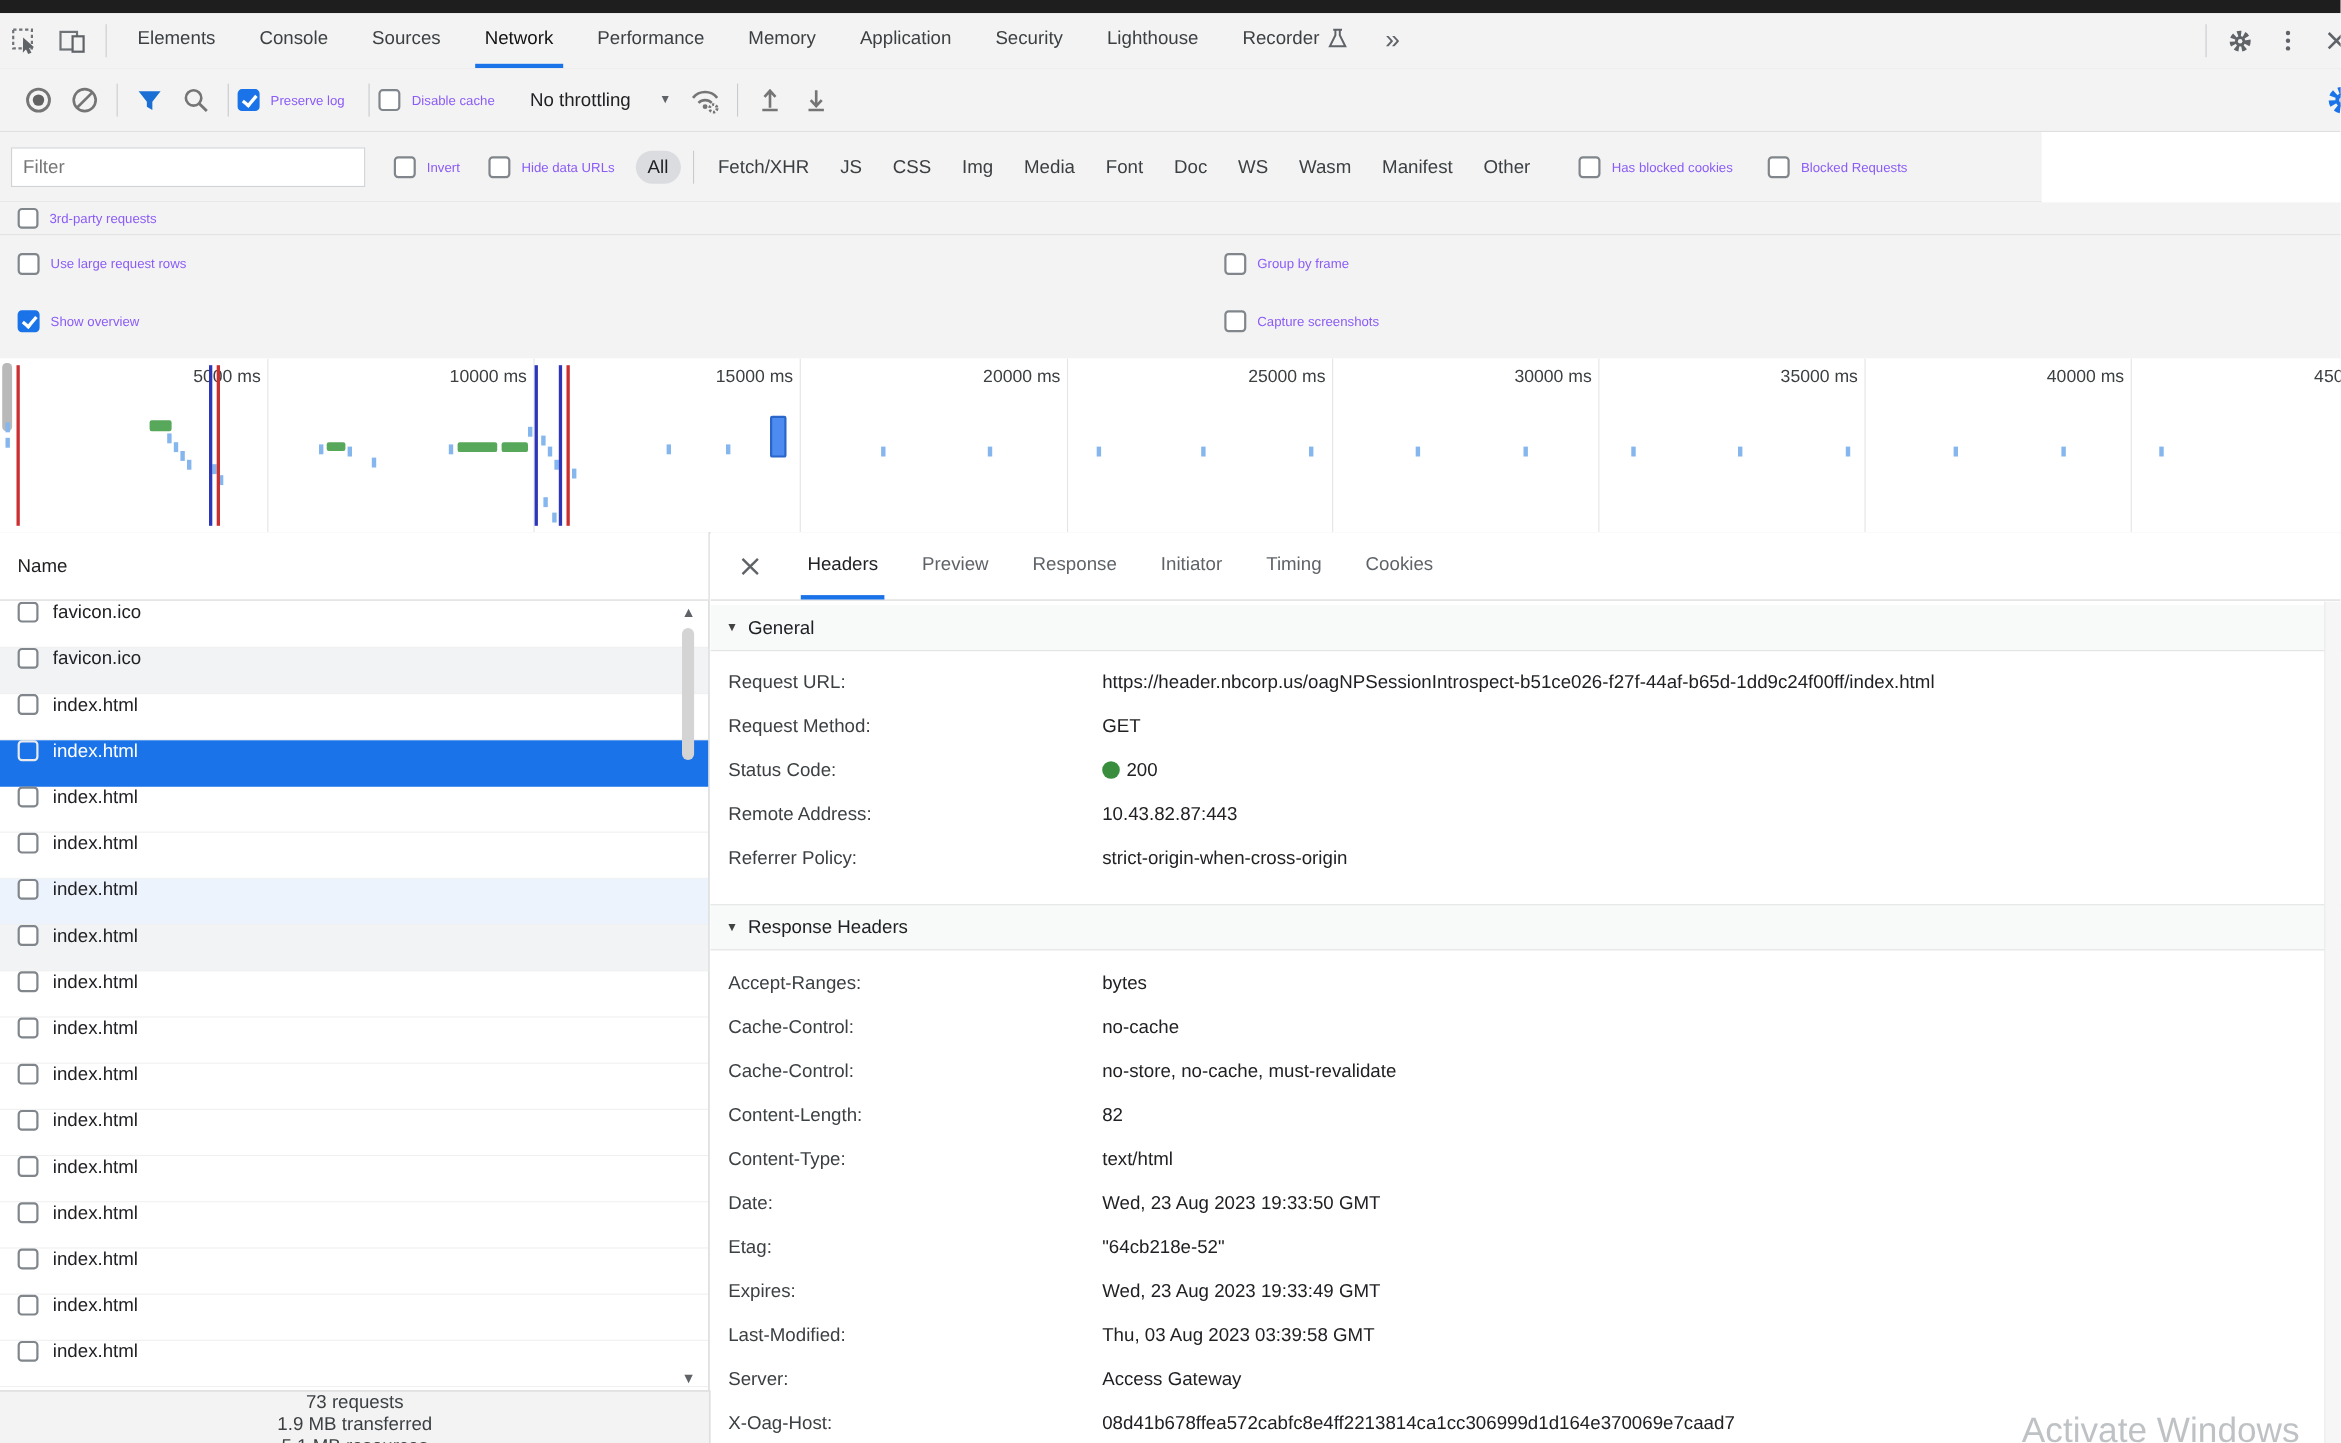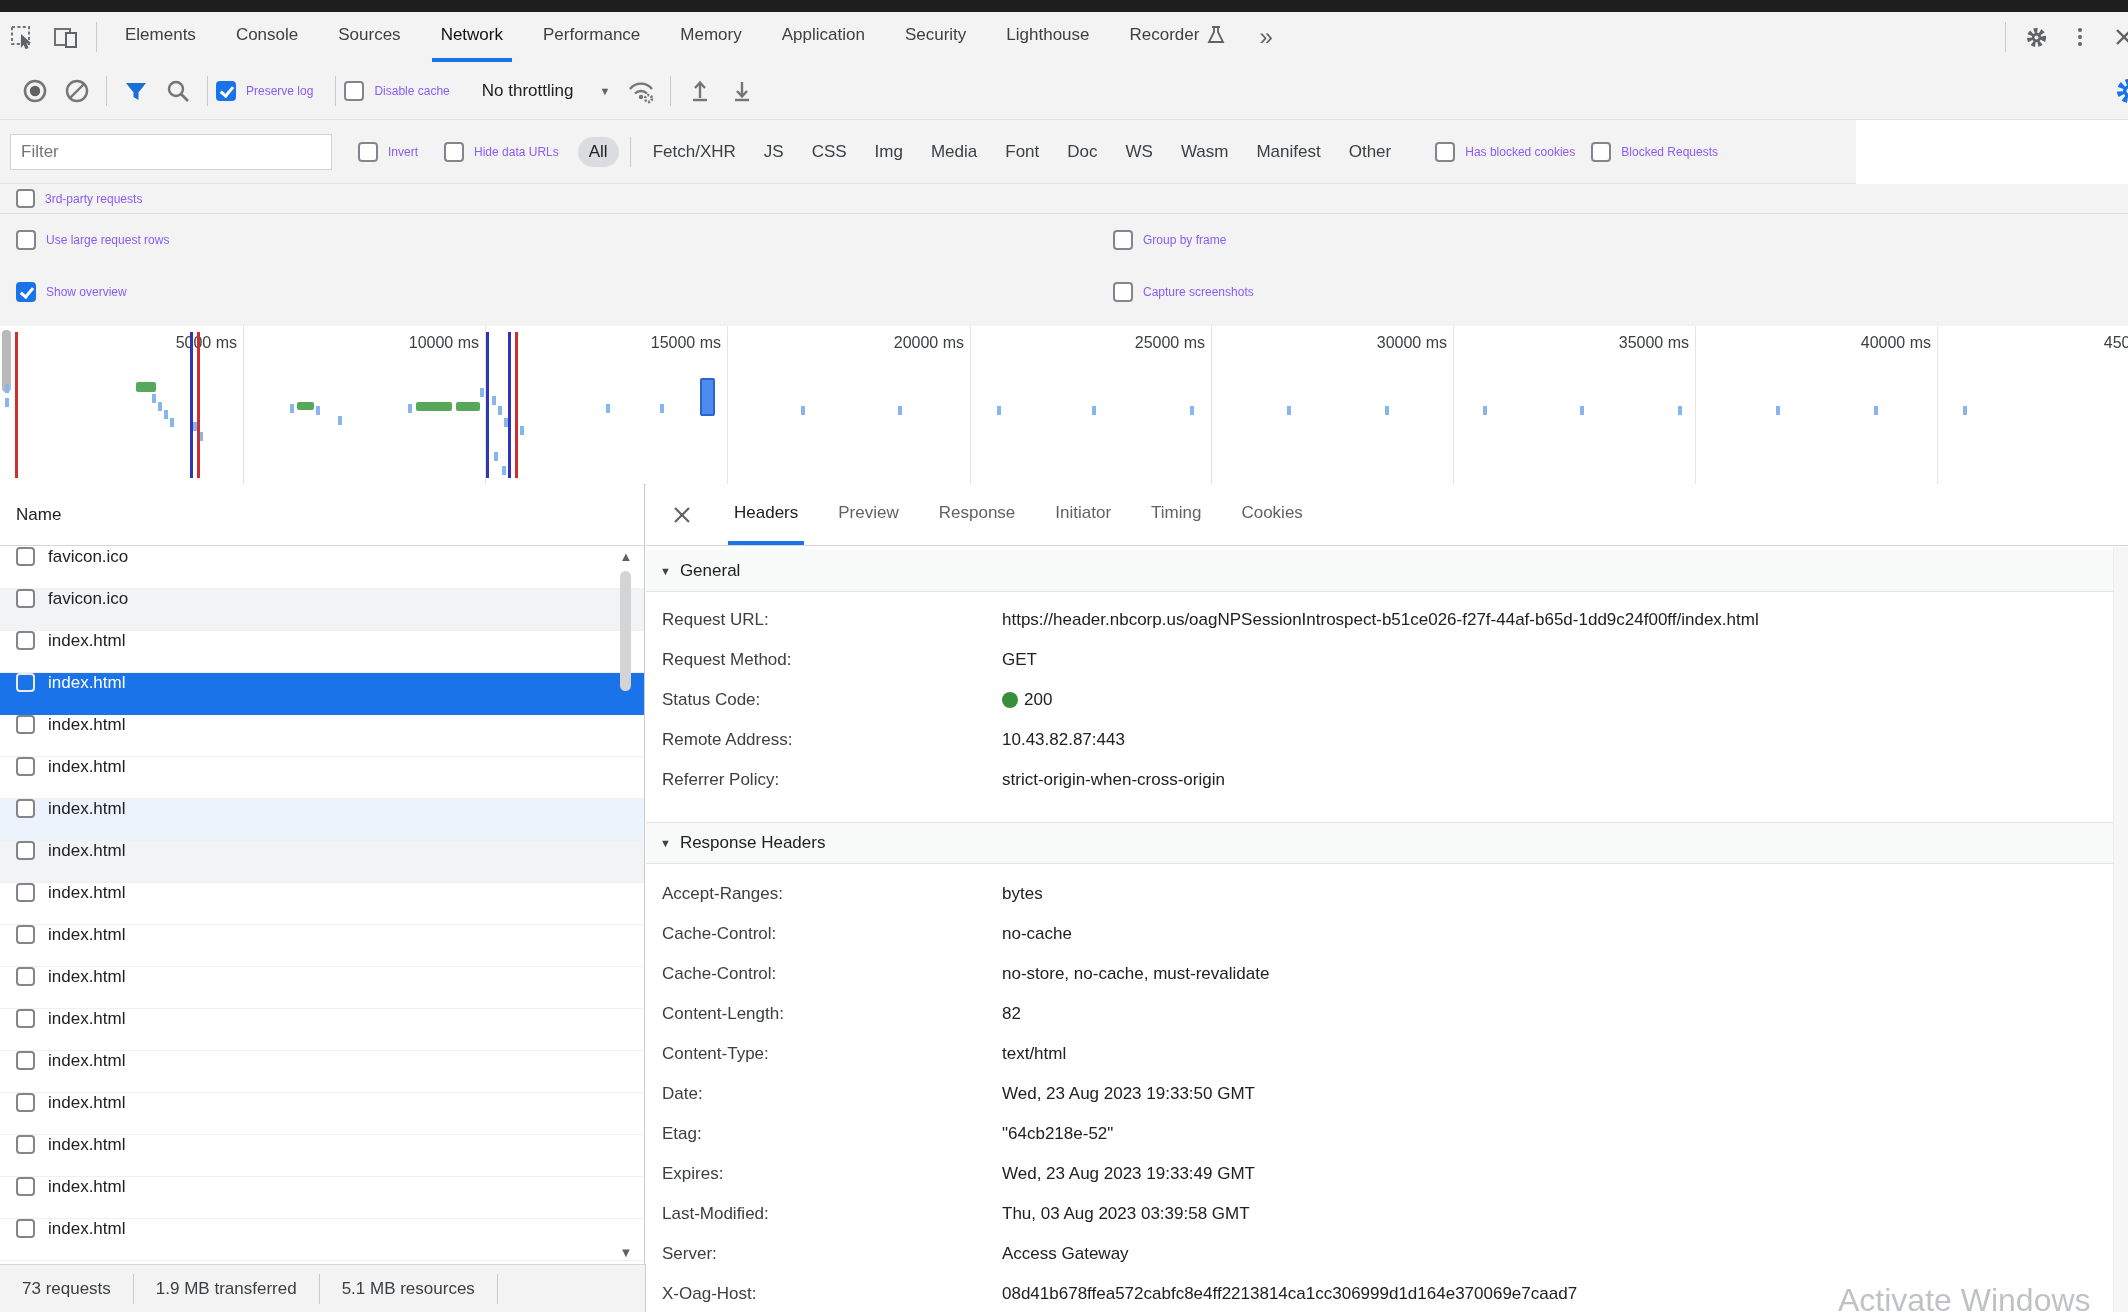--- a/index.html
+++ b/index.html
@@ -71,21 +71,21 @@
   .req-row.selected{background:#1a73e8;color:#fff;border-bottom-color:#1a73e8;}
   .req-row.selected .cb{background:#1a73e8;border-color:#e8eaed;}
   .req-row.gray{background:#f1f3f4;}
   .req-row.blue{background:#edf3fd;}
   
   #left-scroll{position:absolute;right:7px;top:63px;width:22px;height:716px;}
   .scroll-arrow{position:absolute;left:0;width:22px;height:20px;font-size:13px;color:#5f6368;text-align:center;line-height:20px;}
   #left-thumb{position:absolute;left:5px;top:24px;width:11px;height:120px;background:#d4d4d4;border-radius:6px;}
   
   #statusbar{left:0;top:1264px;width:646px;height:48px;background:#f3f3f3;border-top:1px solid #d5d5d5;
-             display:flex;align-items:center;box-sizing:border-box;border-right:1px solid #c9ccd0;}
+             display:flex;align-items:center;box-sizing:border-box;border-right:1px solid #c9ccd0;flex-direction:column;}
   .status-item{font-size:17px;color:#3c4043;padding:0 22px;white-space:nowrap;}
   .status-div{width:1px;height:30px;background:#c8cbce;}
   
   #right-panel{left:646px;top:484px;width:1482px;height:828px;background:#fff;}
   #detail-tabs{position:absolute;left:0;top:0;width:100%;height:62px;border-bottom:1px solid #d5d5d5;
                display:flex;align-items:stretch;padding-left:14px;box-sizing:border-box;background:#fff;}
   #detail-close{display:flex;align-items:center;padding:0 12px;margin-right:10px;}
   .dtab{display:flex;align-items:center;font-size:17px;color:#5f6368;padding:0 6px;margin:0 14px;
         border-bottom:4px solid transparent;box-sizing:border-box;}
   .dtab.active{color:#202124;border-bottom-color:#1a73e8;}
@@ -276,21 +276,21 @@
         <span class="chip">Doc</span>
         <span class="chip">WS</span>
         <span class="chip">Wasm</span>
         <span class="chip">Manifest</span>
         <span class="chip">Other</span>
       </div>
     <div class="chk-pair" style="margin-left:30px;">
       <span class="cb"></span>
       <span class="cb-lab">Has blocked cookies</span>
     </div>
-    <div class="chk-pair" style="margin-left:16px;">
+    <div class="chk-pair" style="margin-left:32px;">
       <span class="cb"></span>
       <span class="cb-lab">Blocked Requests</span>
     </div>
   </div>
 
   <div id="thirdparty" class="abs">
     <span class="cb" style="width:19px;height:19px;"></span>
     <span class="cb-lab">3rd-party requests</span>
   </div>
 

